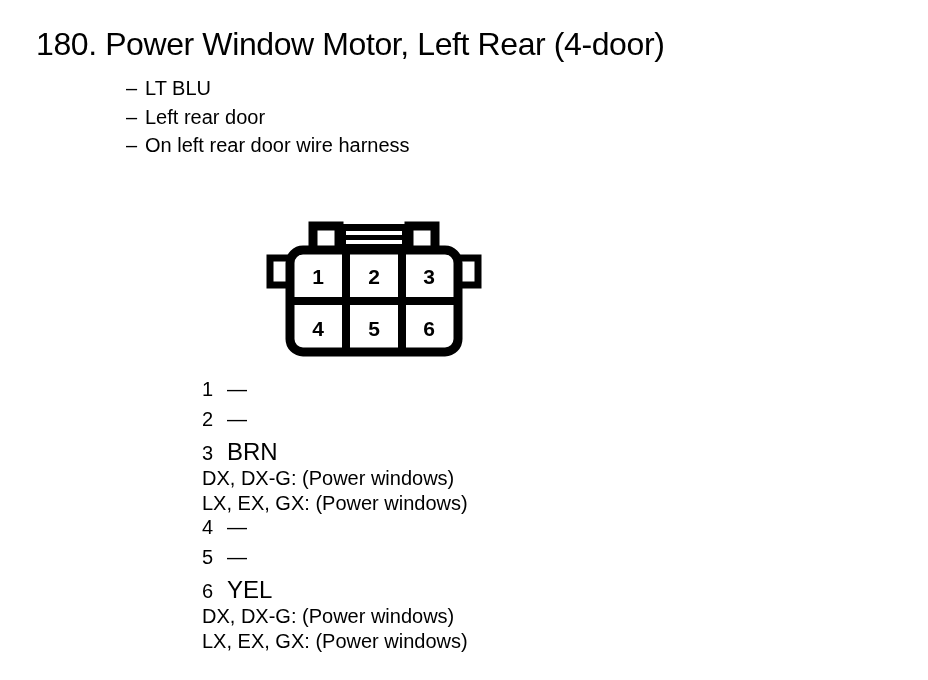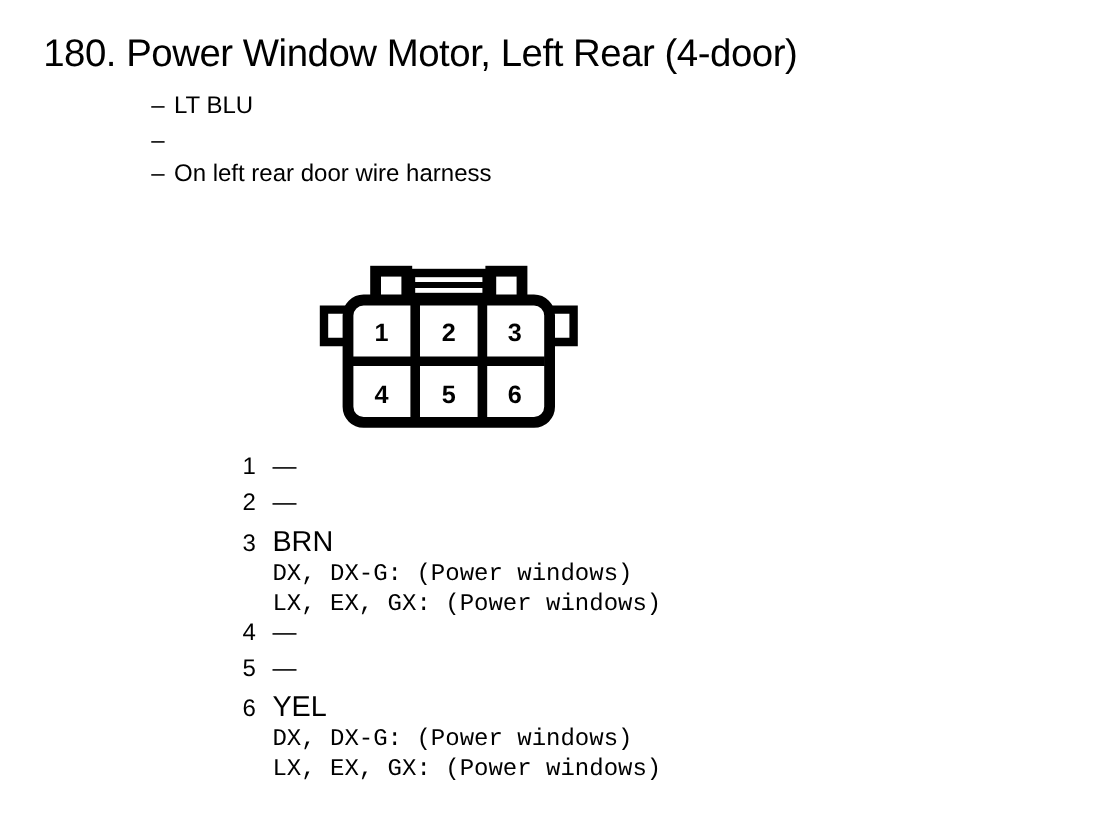--- a/index.html
+++ b/index.html
@@ -83,41 +83,40 @@
     width: 25px;
     flex: 0 0 25px;
     font-size: 20px;
   }
   .pin-val { font-size: 24px; }
   .pin-val.empty-dash {
     font-size: 20px;
     letter-spacing: 0;
   }
   .pin-sub {
-    margin-left: 25px;
     height: 25px;
     line-height: 25px;
     font-size: 20px;
     white-space: nowrap;
-    font-family: Liberation Mono, monospace;
   }
   .pin-entry.has-notes .pin-main { height: 28px; }
 </style>
 </head>
 <body>
 
 <div class="page-title">180. Power Window Motor, Left Rear (4-door)</div>
 
 <div class="desc-list">
   <div class="desc-row">
     <span class="desc-dash">–</span>
     <span>LT BLU</span>
   </div>
   <div class="desc-row">
     <span class="desc-dash">–</span>
+    <span>Left rear door</span>
   </div>
   <div class="desc-row">
     <span class="desc-dash">–</span>
     <span>On left rear door wire harness</span>
   </div>
 </div>
 
 <div class="connector-wrap">
   <svg class="connector-svg" width="224" height="148" viewBox="0 0 224 148" xmlns="http://www.w3.org/2000/svg">
 

